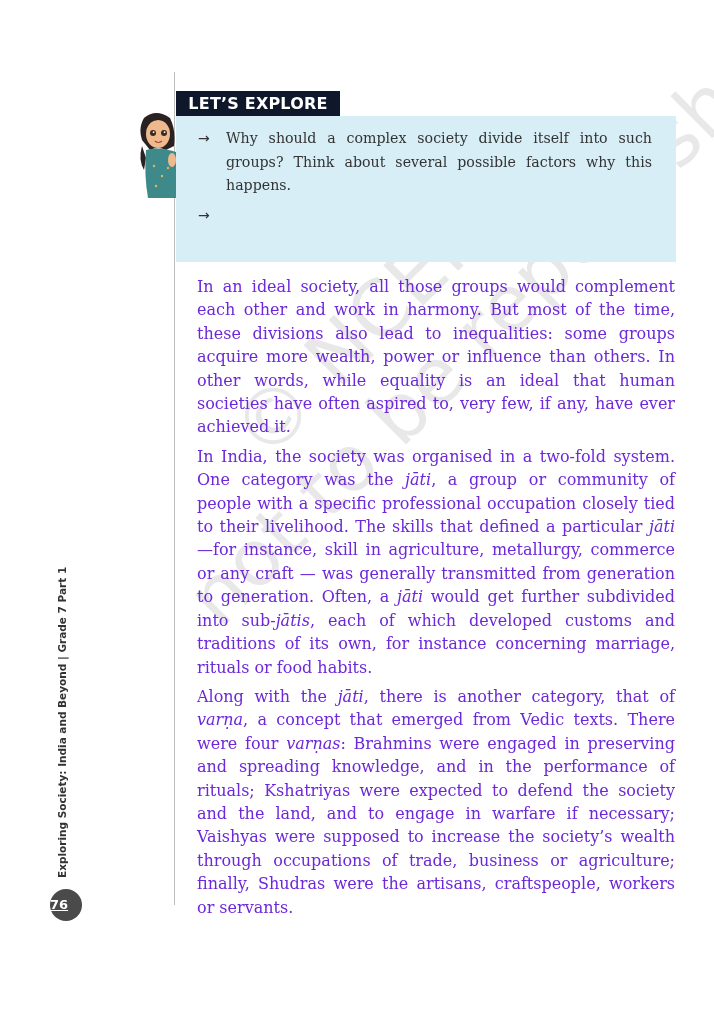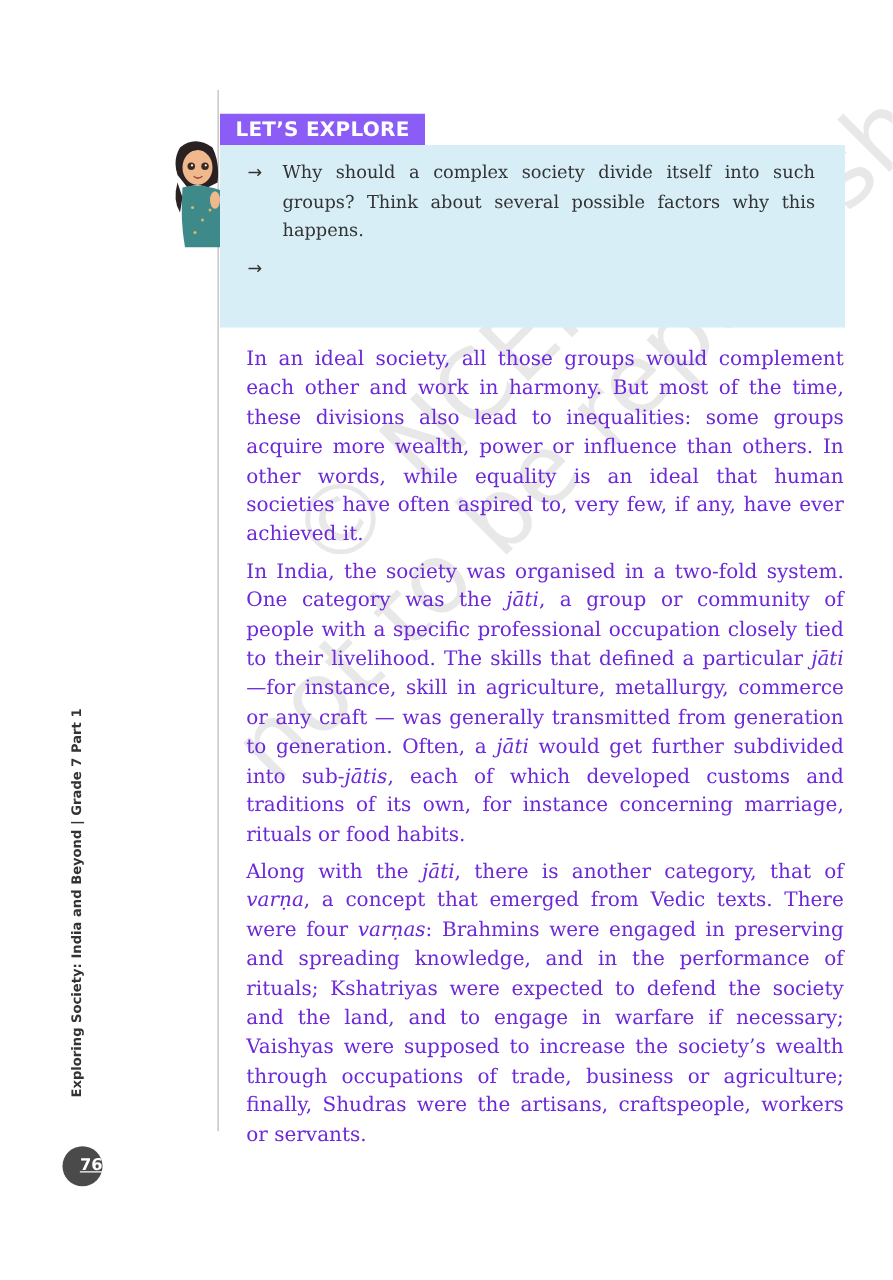--- a/index.html
+++ b/index.html
@@ -22,21 +22,21 @@
       width: 1px;
       height: 833px;
       background: #bdbdbd;
     }
     .explore-tab {
       position: absolute;
       left: 176px;
       top: 91px;
       width: 164px;
       height: 25px;
-      background: #8b5cf6;
+      background: #0f172a;
       color: #ffffff;
       font-family: "DejaVu Sans", "Liberation Sans", sans-serif;
       font-weight: bold;
       font-size: 16px;
       line-height: 25px;
       text-align: center;
       letter-spacing: 0.2px;
     }
     .explore-box {
       position: absolute;
@@ -104,31 +104,31 @@
       transform: rotate(-90deg);
       white-space: nowrap;
       font-family: "DejaVu Sans", "Liberation Sans", sans-serif;
       font-weight: bold;
       font-size: 10.5px;
       color: #333;
     }
     .page-number {
       position: absolute;
       left: 50px;
-      top: 917px;
+      top: 889px;
       width: 32px;
       height: 32px;
       border-radius: 50%;
       background: #4a4a4a;
       color: #fff;
       font-family: "DejaVu Sans", "Liberation Sans", sans-serif;
       font-weight: bold;
       font-size: 13px;
       line-height: 32px;
-      text-align: right;
+      text-align: left;
       text-decoration: underline;
     }
     .watermark {
       position: absolute;
       left: 110px;
       top: 520px;
       transform: rotate(-45deg);
       transform-origin: 0 0;
       font-family: "DejaVu Sans", "Liberation Sans", sans-serif;
       font-size: 78px;

